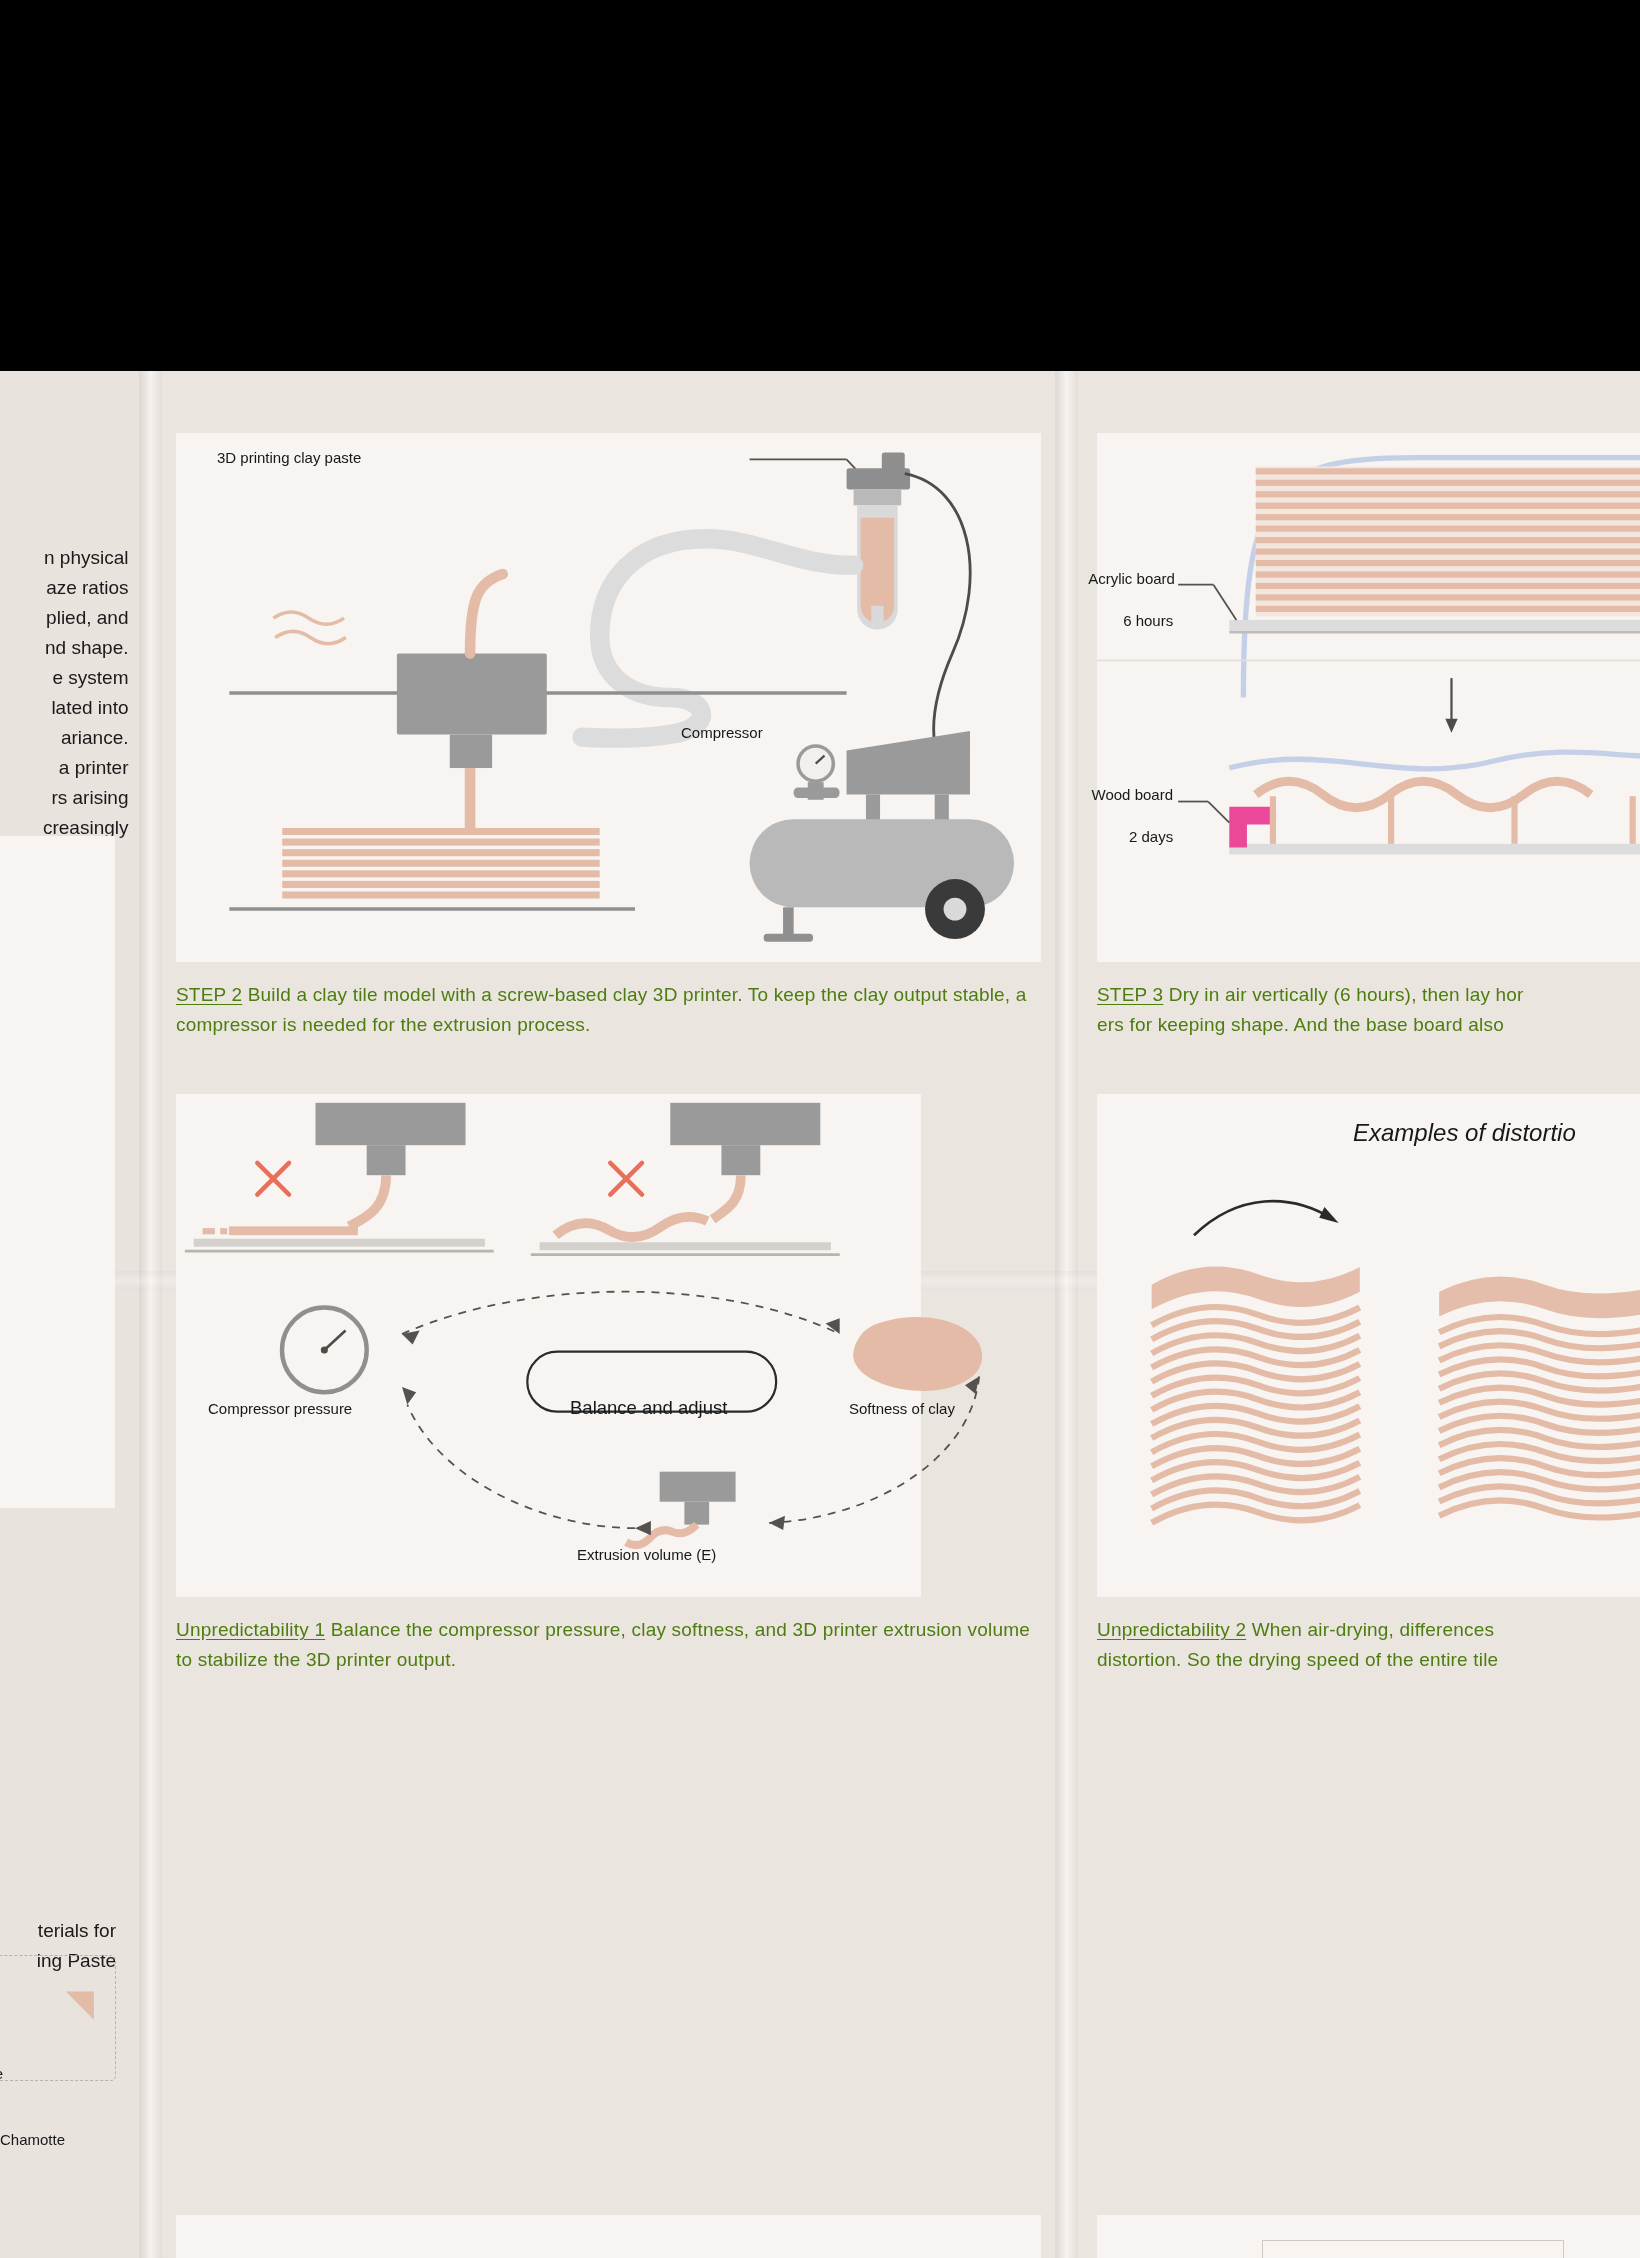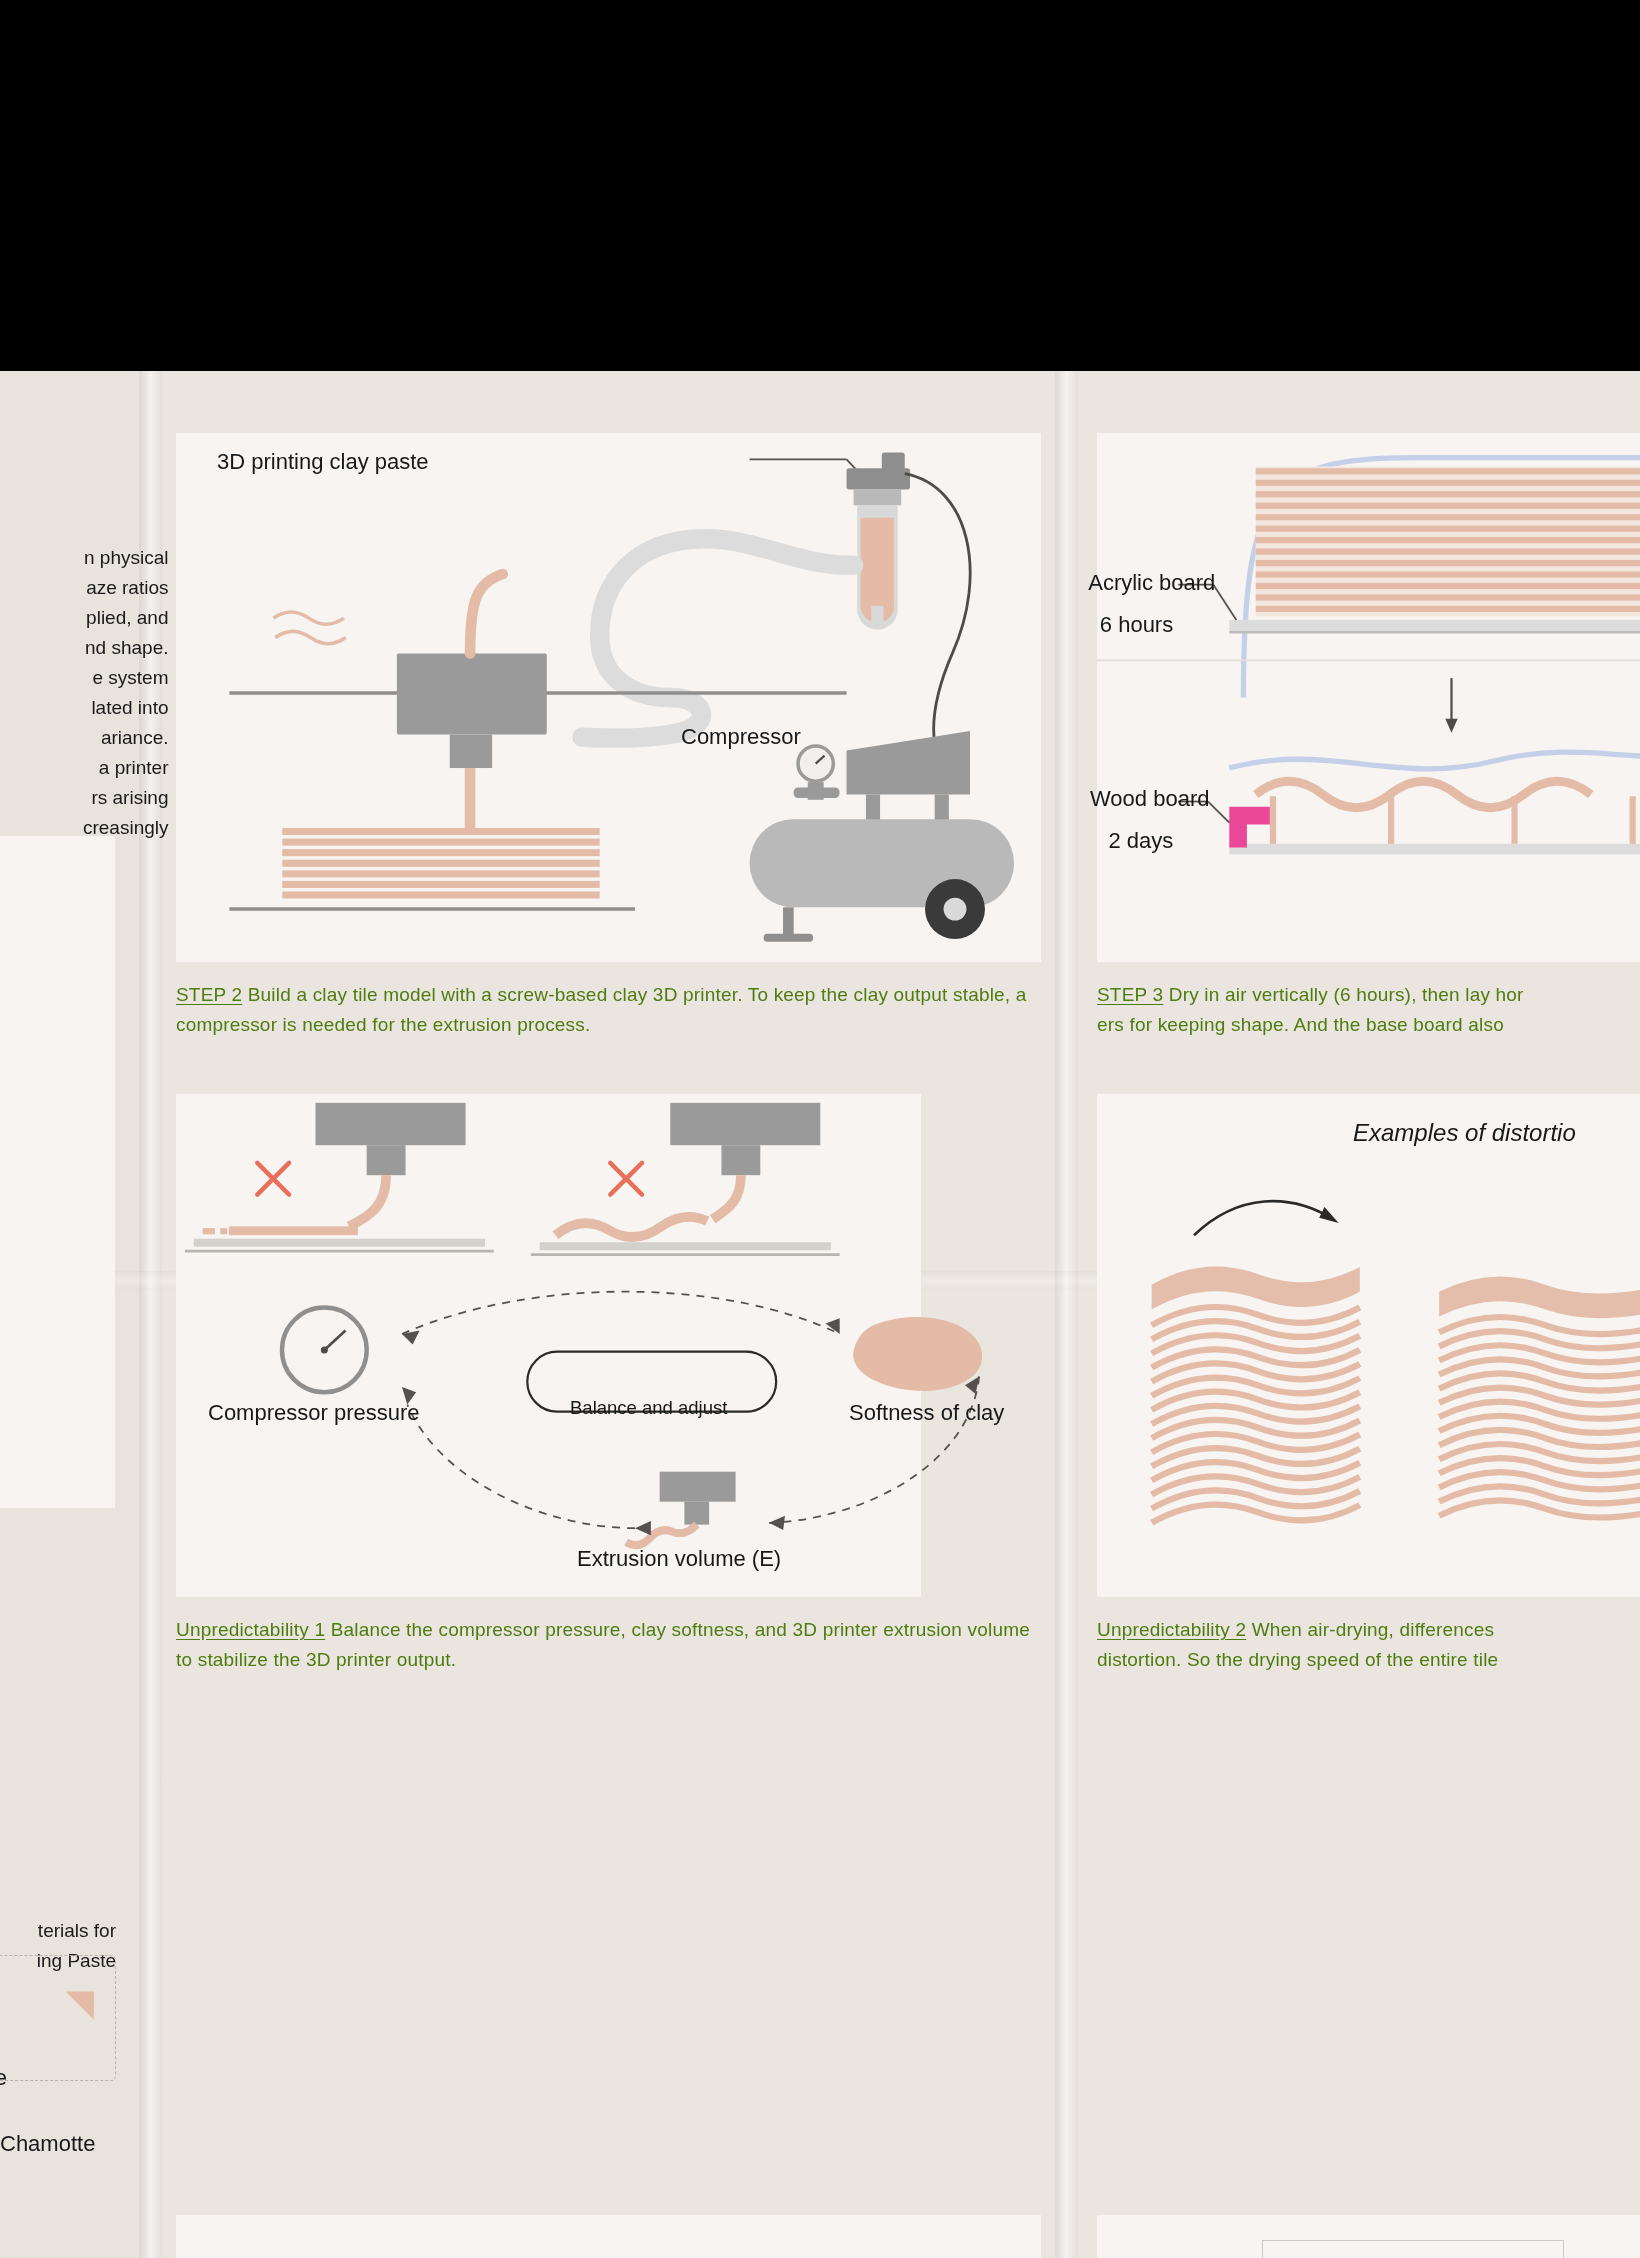--- a/index.html
+++ b/index.html
@@ -71,21 +71,21 @@
     color: #4d7c0f;
     letter-spacing: 0.01em;
   }
   .caption .lead {
     text-decoration: underline;
     text-underline-offset: 2.6px;
   }
 
   .lbl {
     position: absolute;
-    font-size: 22px;
+    font-size: 15px;
     color: #16181a;
     white-space: nowrap;
   }
 
   svg { display: block; }
 
   .dashed-box {
     position: absolute;
     border: 1.8px dashed #b9b2ab;
     border-radius: 5.3px;
@@ -101,21 +101,21 @@
   <div style="position:absolute;left:0;top:0;width:150px;height:1888px;background:#e9e3de;"></div>
 
   <div class="col col-1"></div>
   <div class="col col-2"></div>
 
   <div class="fold-v" style="left:139px;"></div>
   <div class="fold-v" style="left:1055px;"></div>
 
   <div class="fold-h" style="top:900px;opacity:.5;"></div>
 
-  <div style="position:absolute;left:0;top:172px;width:132px;padding-left:40px;">
+  <div style="position:absolute;left:0;top:172px;width:132px;">
     <div style="text-align:right;font-size:19px;line-height:30px;padding-right:3.5px;">
       <div>n physical</div>
       <div>aze ratios</div>
       <div>plied, and</div>
       <div>nd shape.</div>
       <div>e system</div>
       <div>lated into</div>
       <div>ariance.</div>
       <div>a printer</div>
       <div>rs arising</div>

